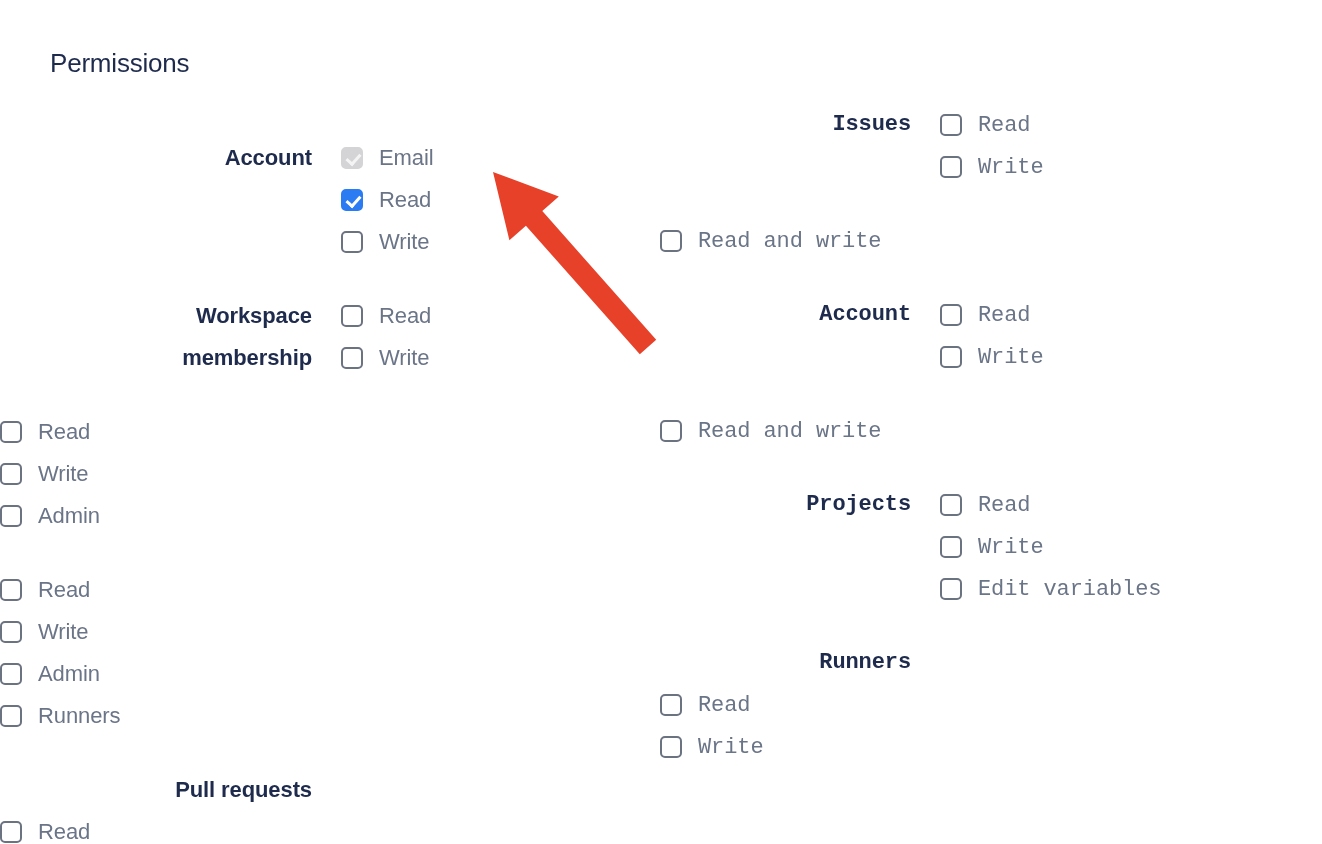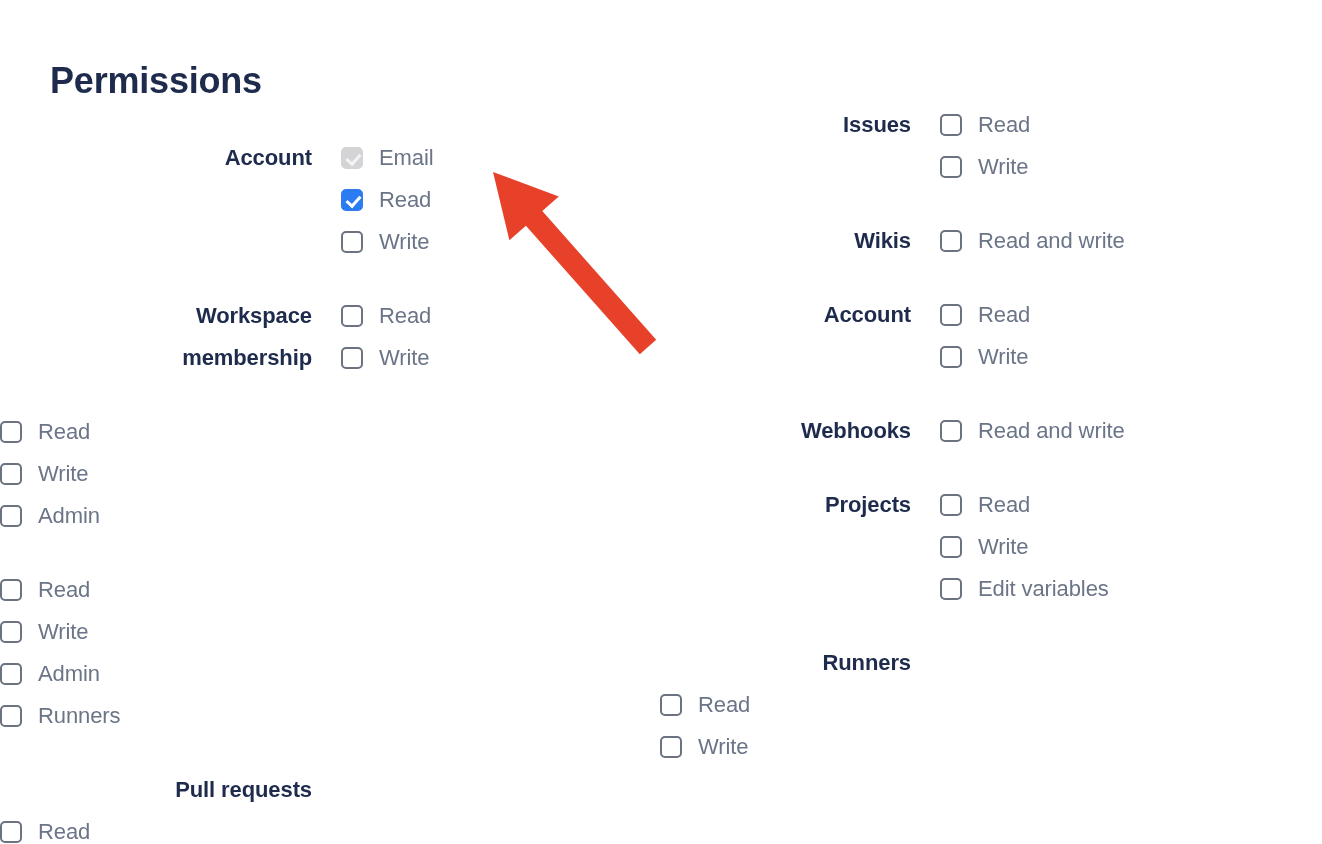--- a/index.html
+++ b/index.html
@@ -12,40 +12,40 @@
     height: 844px;
     position: relative;
     font-family: "Liberation Sans", sans-serif;
     -webkit-font-smoothing: antialiased;
     overflow: hidden;
   }
 
   #page-title {
     position: absolute;
     left: 50px;
-    top: 60px;
-    font-size: 36px;
-    font-weight: bold;
+    top: 48px;
+    font-size: 26px;
+    font-weight: normal;
     color: #1e2b4d;
     letter-spacing: -0.2px;
   }
 
   .columns {
     position: absolute;
     left: 0;
     top: 104px;
     width: 1322px;
   }
 
   .col {
     position: absolute;
     top: 0;
   }
   .col-left  { left: 0px;   width: 660px; margin-top: 33px; }
-  .col-right { left: 660px; width: 660px; }
+  .col-right { left: 660px; width: 660px; font-family: Liberation Mono, monospace; }
 
   .group {
     display: flex;
     align-items: flex-start;
     margin-bottom: 32px;
   }
   .group:last-child { margin-bottom: 0; flex-direction: column; }
 
   .group-label {
     text-align: right;
@@ -214,21 +214,20 @@
             <span class="cbox" role="checkbox" aria-checked="false"></span>
             <span class="option-label">Read</span>
           </div>
           <div class="option-row">
             <span class="cbox" role="checkbox" aria-checked="false"></span>
             <span class="option-label">Write</span>
           </div>
         </div>
       </div>
       <div class="group">
-        <div class="group-label">Wikis</div>
         <div class="options">
           <div class="option-row">
             <span class="cbox" role="checkbox" aria-checked="false"></span>
             <span class="option-label">Read and write</span>
           </div>
         </div>
       </div>
       <div class="group">
         <div class="group-label">Account</div>
         <div class="options">
@@ -236,21 +235,20 @@
             <span class="cbox" role="checkbox" aria-checked="false"></span>
             <span class="option-label">Read</span>
           </div>
           <div class="option-row">
             <span class="cbox" role="checkbox" aria-checked="false"></span>
             <span class="option-label">Write</span>
           </div>
         </div>
       </div>
       <div class="group">
-        <div class="group-label">Webhooks</div>
         <div class="options">
           <div class="option-row">
             <span class="cbox" role="checkbox" aria-checked="false"></span>
             <span class="option-label">Read and write</span>
           </div>
         </div>
       </div>
       <div class="group">
         <div class="group-label">Projects</div>
         <div class="options">

